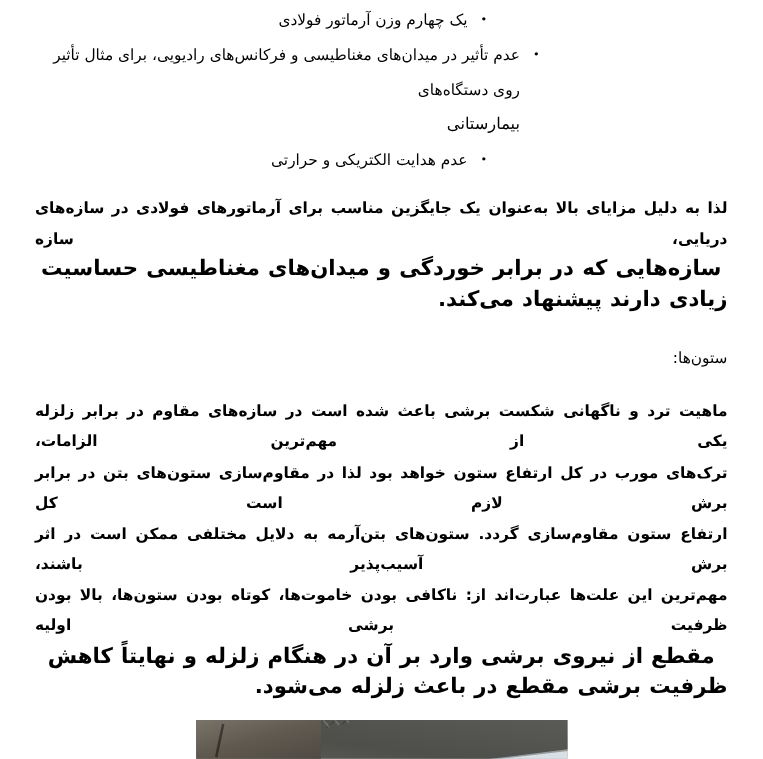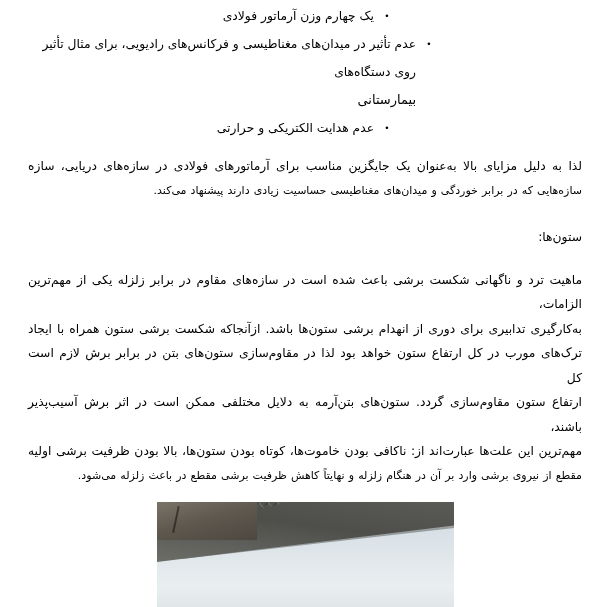--- a/index.html
+++ b/index.html
@@ -63,32 +63,33 @@
   }
 
   
   .para {
     font-size: 12.3px;
     line-height: 24.5px;
     text-align: justify;
     text-align-last: right;
     margin: 0;
     word-spacing: 0.6px;
+    font-weight: bold;
   }
   .para-line {
     display: block;
     text-align: justify;
     text-align-last: justify;
     font-size: 12.3px;
     line-height: 24.5px;
   }
   .para-line-last {
     display: block;
-    text-align: right;
-    font-size: 11px;
+    text-align: center;
+    font-size: 17px;
     line-height: 24.5px;
   }
   .spacer-sm { height: 12px; }
   .spacer-md { height: 18px; }
   .spacer-lg { height: 22px; }
 
   .section-heading {
     font-size: 12.3px;
     line-height: 24.5px;
     text-align: right;
@@ -201,21 +202,20 @@
     </div>
 
     <div class="spacer-lg"></div>
 
     <div class="section-heading">ستون‌ها:</div>
 
     <div class="spacer-md"></div>
 
     <div class="para">
       <span class="para-line">ماهیت ترد و ناگهانی شکست برشی باعث شده است در سازه‌های مقاوم در برابر زلزله یکی از مهم‌ترین الزامات،</span>
-      <span class="para-line">به‌کارگیری تدابیری برای دوری از انهدام برشی ستون‌ها باشد. ازآنجاکه شکست برشی ستون همراه با ایجاد</span>
       <span class="para-line">ترک‌های مورب در کل ارتفاع ستون خواهد بود لذا در مقاوم‌سازی ستون‌های بتن در برابر برش لازم است کل</span>
       <span class="para-line">ارتفاع ستون مقاوم‌سازی گردد. ستون‌های بتن‌آرمه به دلایل مختلفی ممکن است در اثر برش آسیب‌پذیر باشند،</span>
       <span class="para-line">مهم‌ترین این علت‌ها عبارت‌اند از: ناکافی بودن خاموت‌ها، کوتاه بودن ستون‌ها، بالا بودن ظرفیت برشی اولیه</span>
       <span class="para-line-last">مقطع از نیروی برشی وارد بر آن در هنگام زلزله و نهایتاً کاهش ظرفیت برشی مقطع در باعث زلزله می‌شود.</span>
     </div>
 
     <div class="figure-wrap">
       <div class="photo">
         <div class="sky"></div>
         

